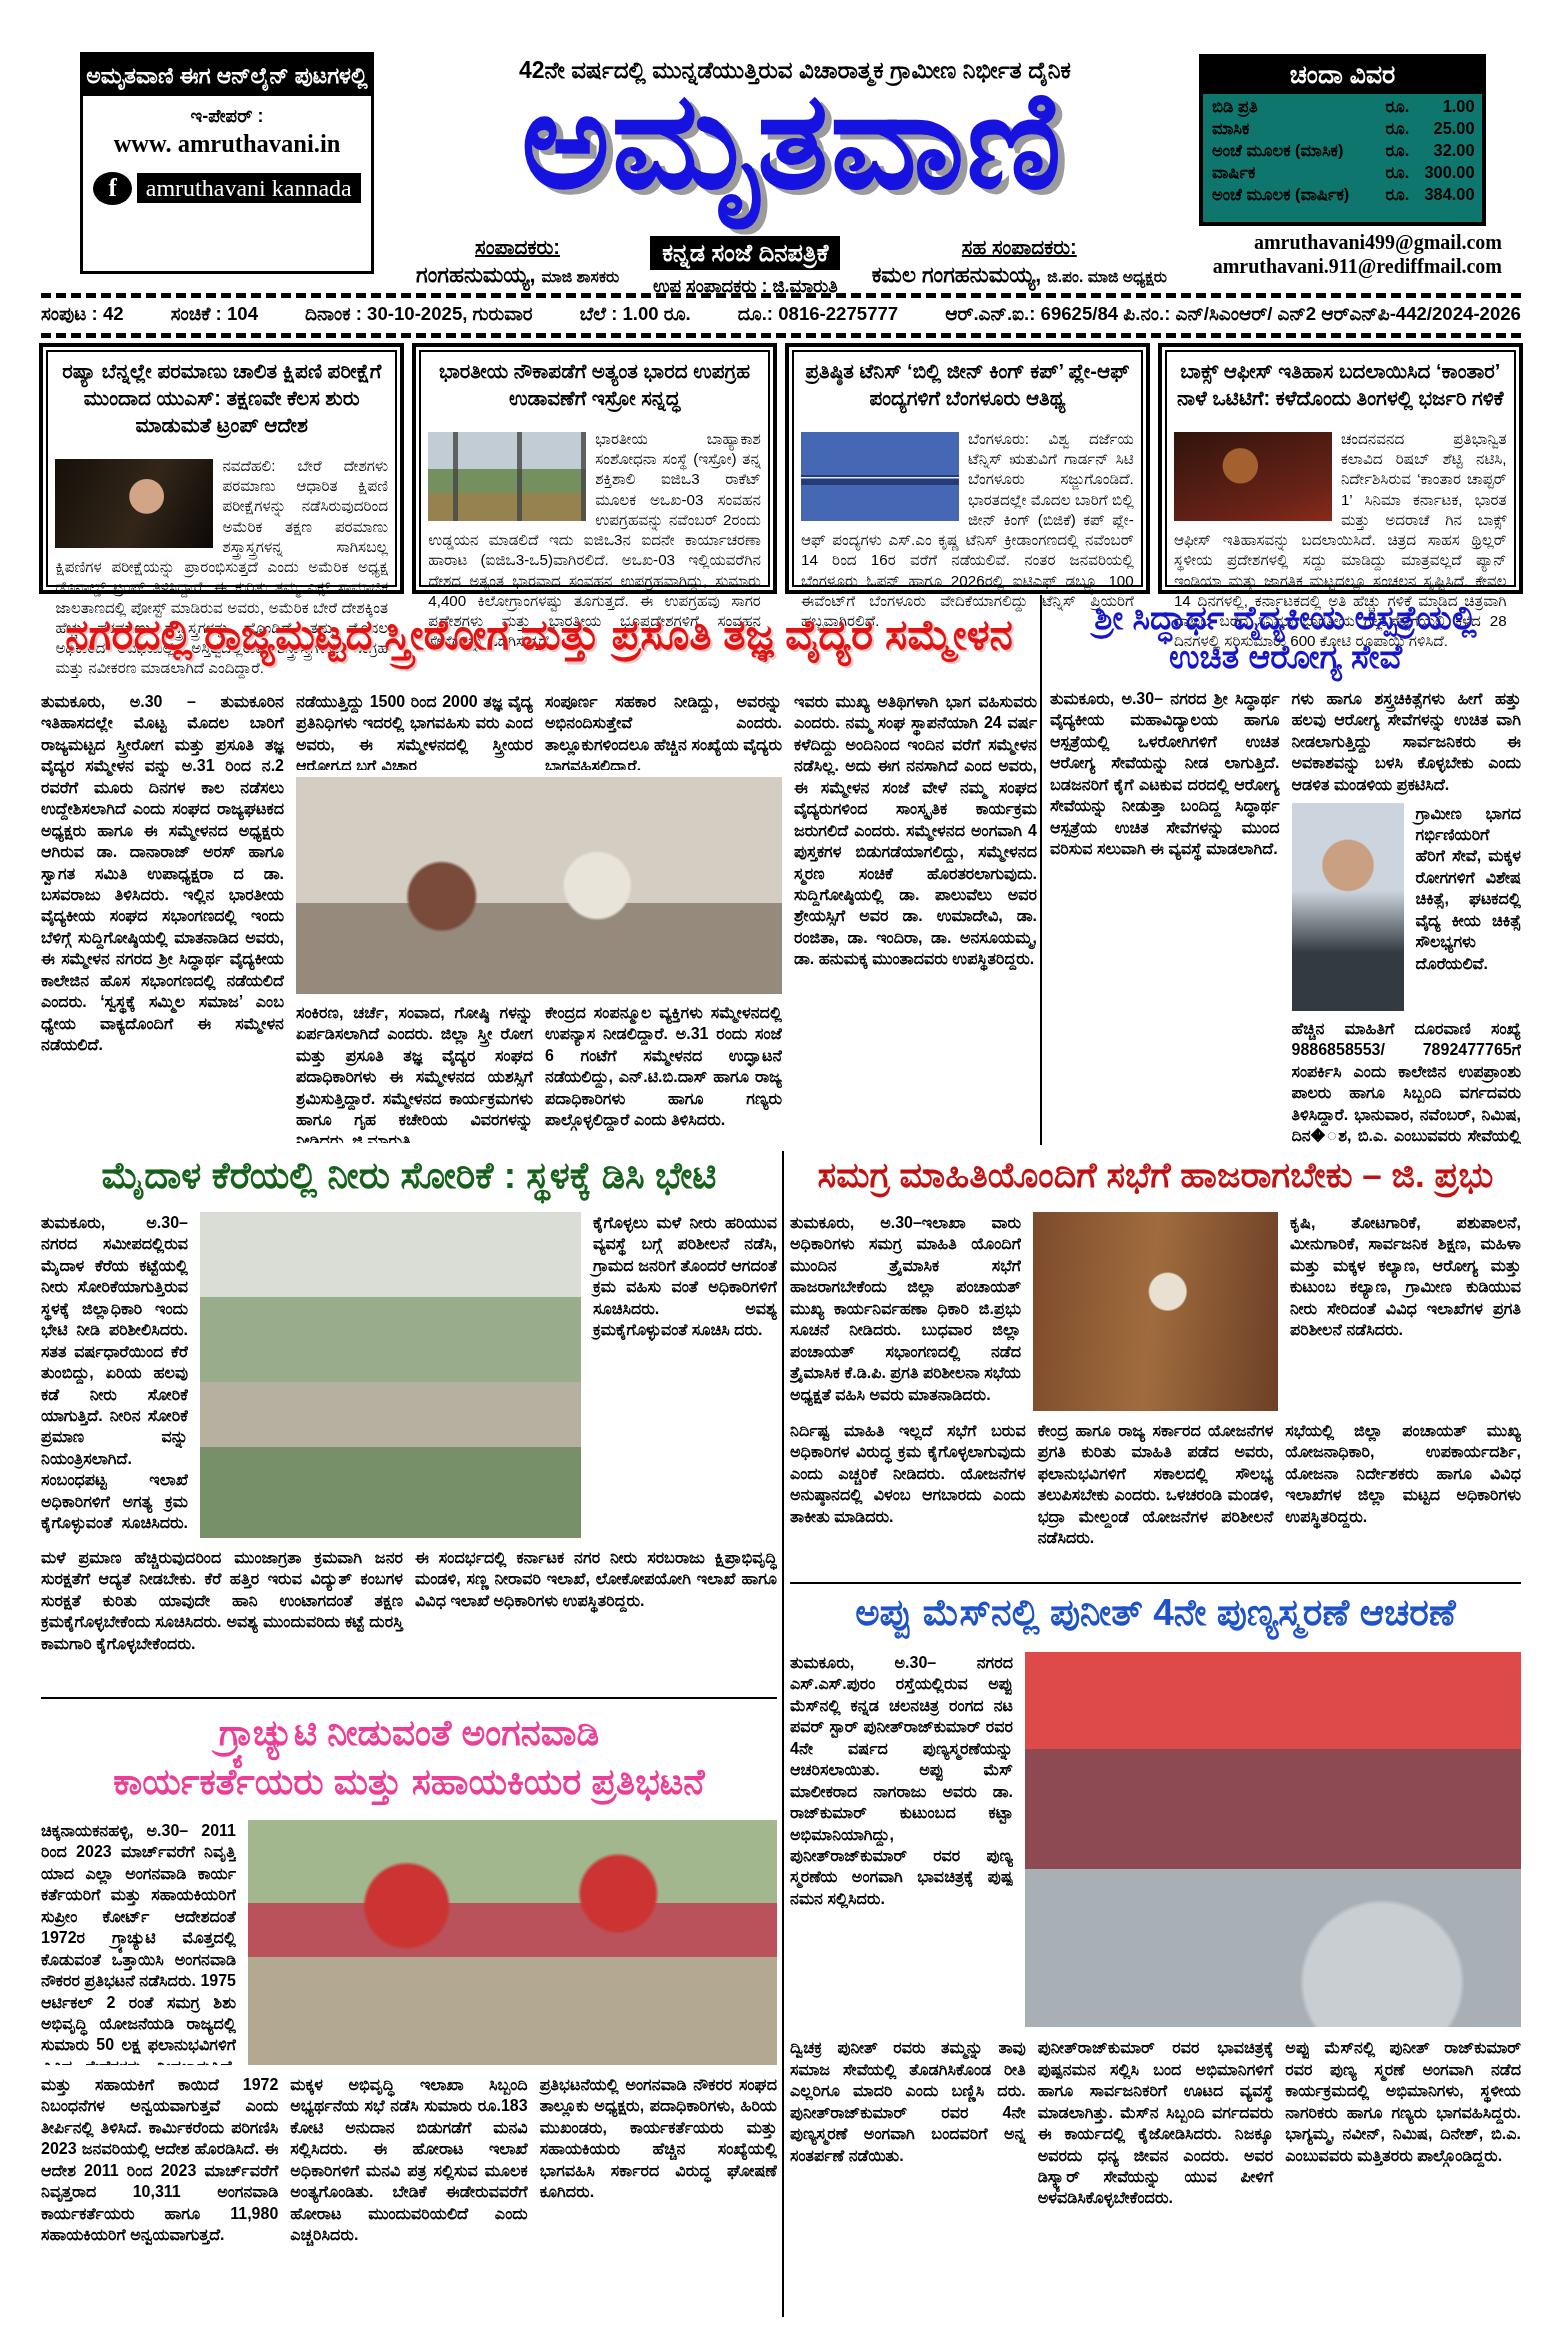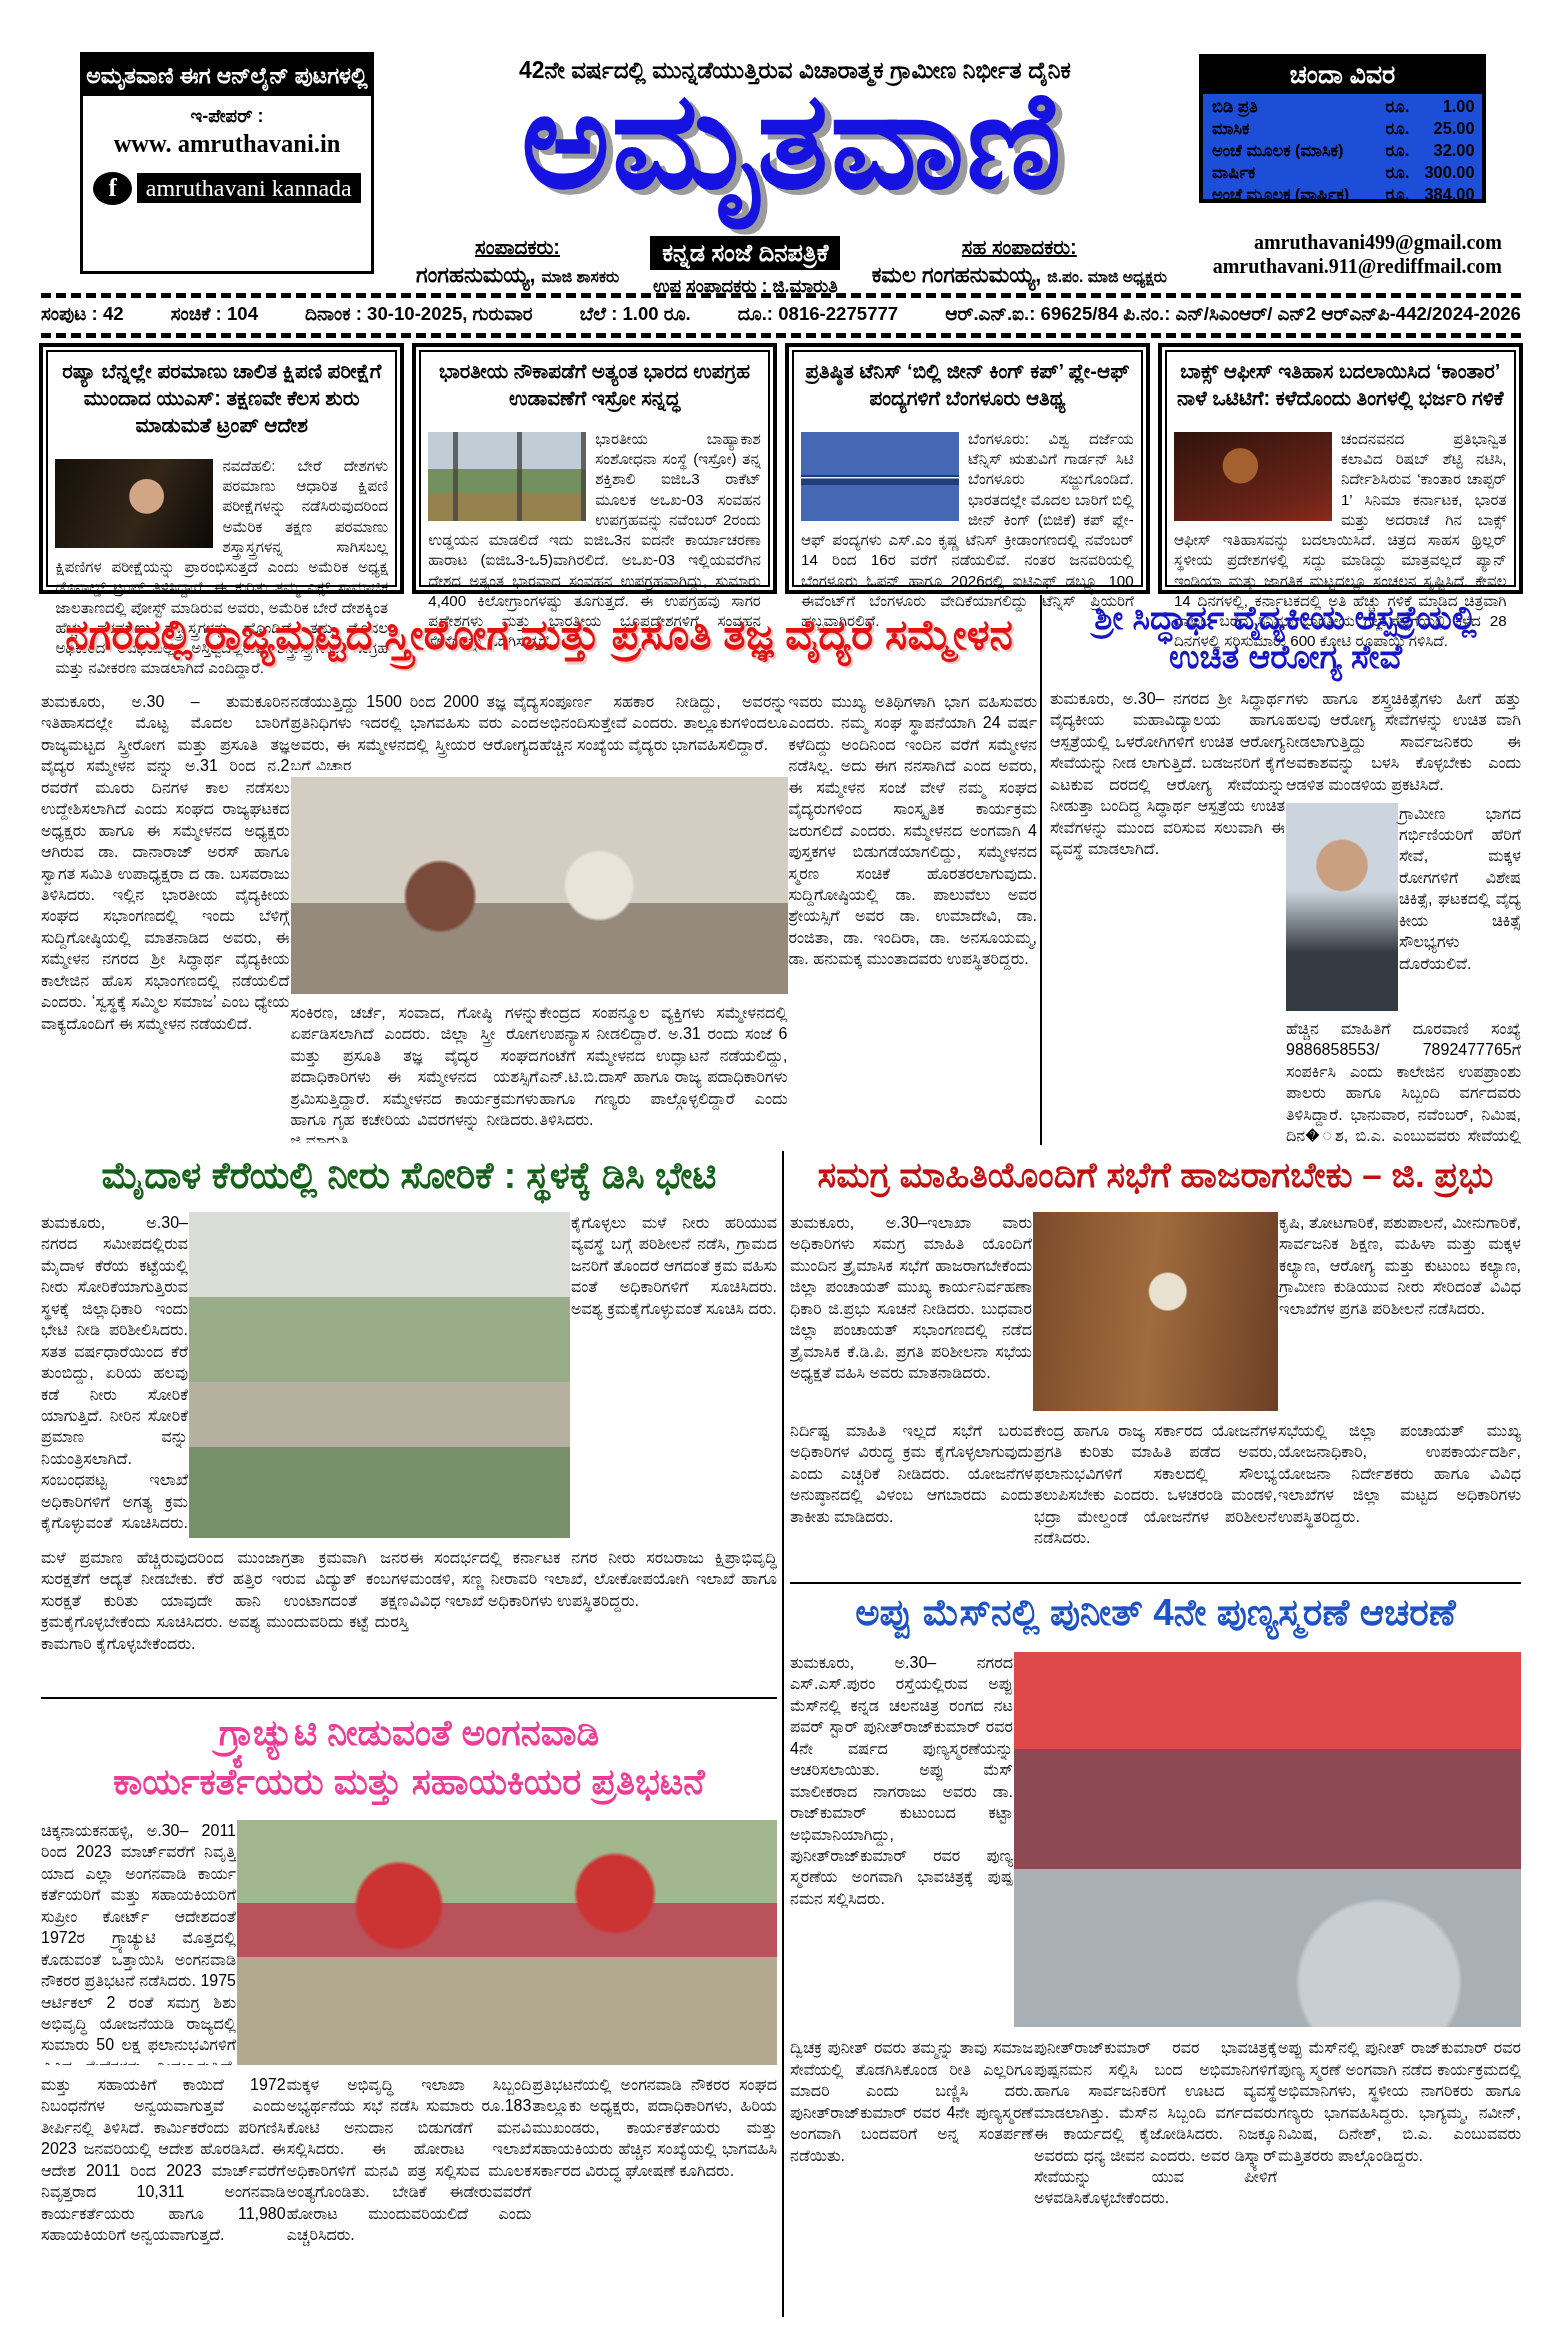--- a/index.html
+++ b/index.html
@@ -17,21 +17,21 @@
   .online-box .url { font-weight:bold; font-size:24.5px; text-align:center; font-family:"Liberation Serif", serif; margin-top:3px; }
   .fb-row { display:flex; align-items:center; justify-content:center; margin-top:13.4px; gap:4.5px; }
   .fb-circle { width:39px; height:33px; background:#000; border-radius:50%; color:#fff; font-weight:bold;
     font-size:25px; display:flex; align-items:center; justify-content:center; font-family:"Liberation Serif", serif; }
   .fb-band { background:#000; color:#fff; font-weight:normal; font-size:24px; padding:1.5px 9px; font-family:"Liberation Serif", serif; }
 
   .tagline { left:401px; top:57px; width:788px; font-size:23px; font-weight:bold; text-align:center; }
   .masthead { left:387px; top:73px; width:810px; text-align:center; font-size:135px; font-weight:bold;
     color:#1612e0; text-shadow:6.7px 5.2px 0 #9b9b9b; letter-spacing:1.5px; line-height:1.0; z-index:2; }
 
-  .chanda-box { left:1199px; top:54px; width:287px; height:149px; border:4.5px solid #000; background:#1d4ed8; }
+  .chanda-box { left:1199px; top:54px; width:287px; height:172px; border:4.5px solid #000; background:#0f766e; }
   .chanda-box .hdr { background:#000; color:#fff; font-weight:bold; font-size:25px; text-align:center; padding:1.5px 0 4.5px; }
   .chanda-row { display:flex; font-weight:bold; font-size:16.4px; padding:1.5px 7.4px 0 9px; line-height:1.25; }
   .chanda-row .lbl { flex:1; }
   .chanda-row .cur { width:34px; }
   .chanda-row .amt { width:55px; text-align:right; }
   .emails { left:1160px; top:230px; width:342px; text-align:right; font-weight:bold; font-size:20px;
     font-family:"Liberation Serif", serif; line-height:1.2; }
 
   .editors { left:416px; top:236px; width:751px; display:flex; justify-content:space-between; z-index:3; }
   .ed-col { text-align:center; }
@@ -66,21 +66,21 @@
   .ph-appu { background:radial-gradient(circle at 72% 88%, #c9ced2 0 16%, rgba(0,0,0,0) 17%), linear-gradient(#de4a4a 0 26%, #8d4a52 26% 58%, #a9b0b5 58%); }
 
   
   .headline { font-weight:bold; text-align:center; line-height:1.18; }
   .hl-red { color:#e51212; text-shadow:2.2px 2.2px 0 #efc9c9; }
   .hl-blue { color:#1515cc; }
   .hl-green { color:#15611a; }
   .hl-darkred { color:#c31111; }
   .hl-pink { color:#ee3d96; }
   .hl-royal { color:#1d52c9; }
-  .body-cols { display:flex; gap:1px; }
+  .body-cols { display:flex; gap:12px;font-weight:bold; }
   .col { flex:1; font-size:16px; line-height:1.34; text-align:justify; }
   .vrule { width:2.2px; background:#000; }
   .hrule { height:2.2px; background:#000; }
   .mid-stack { display:flex; flex-direction:column; gap:7.4px; }
 </style>
 </head>
 <body>
 
 <div class="abs online-box">
   <div class="blk">ಅಮೃತವಾಣಿ ಈಗ ಆನ್‌ಲೈನ್ ಪುಟಗಳಲ್ಲಿ</div>

